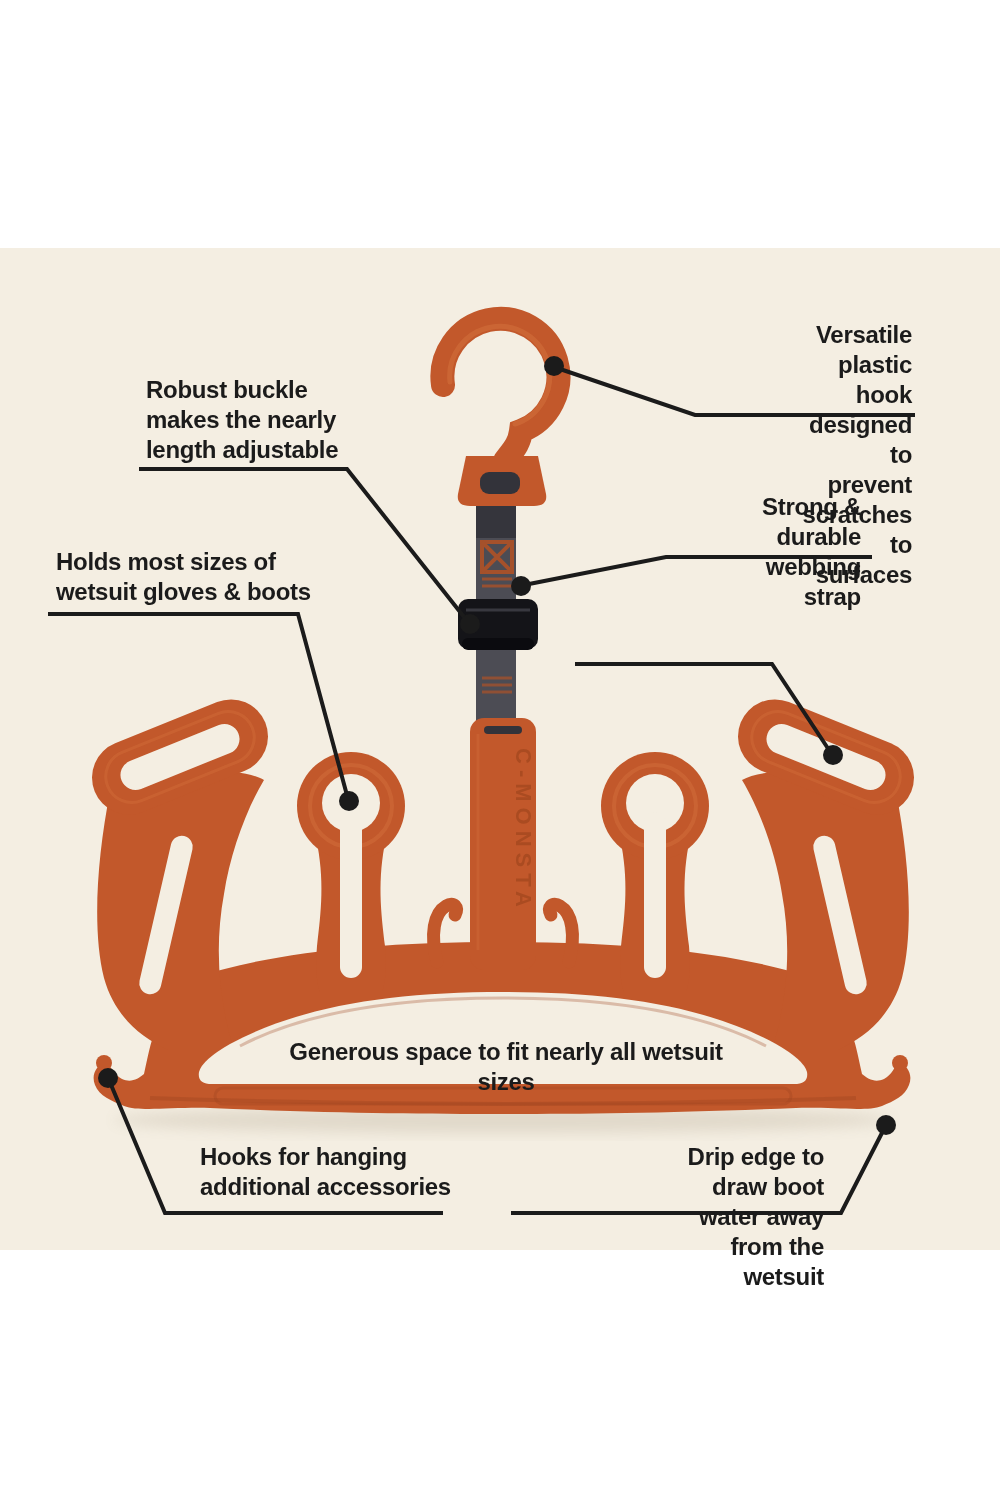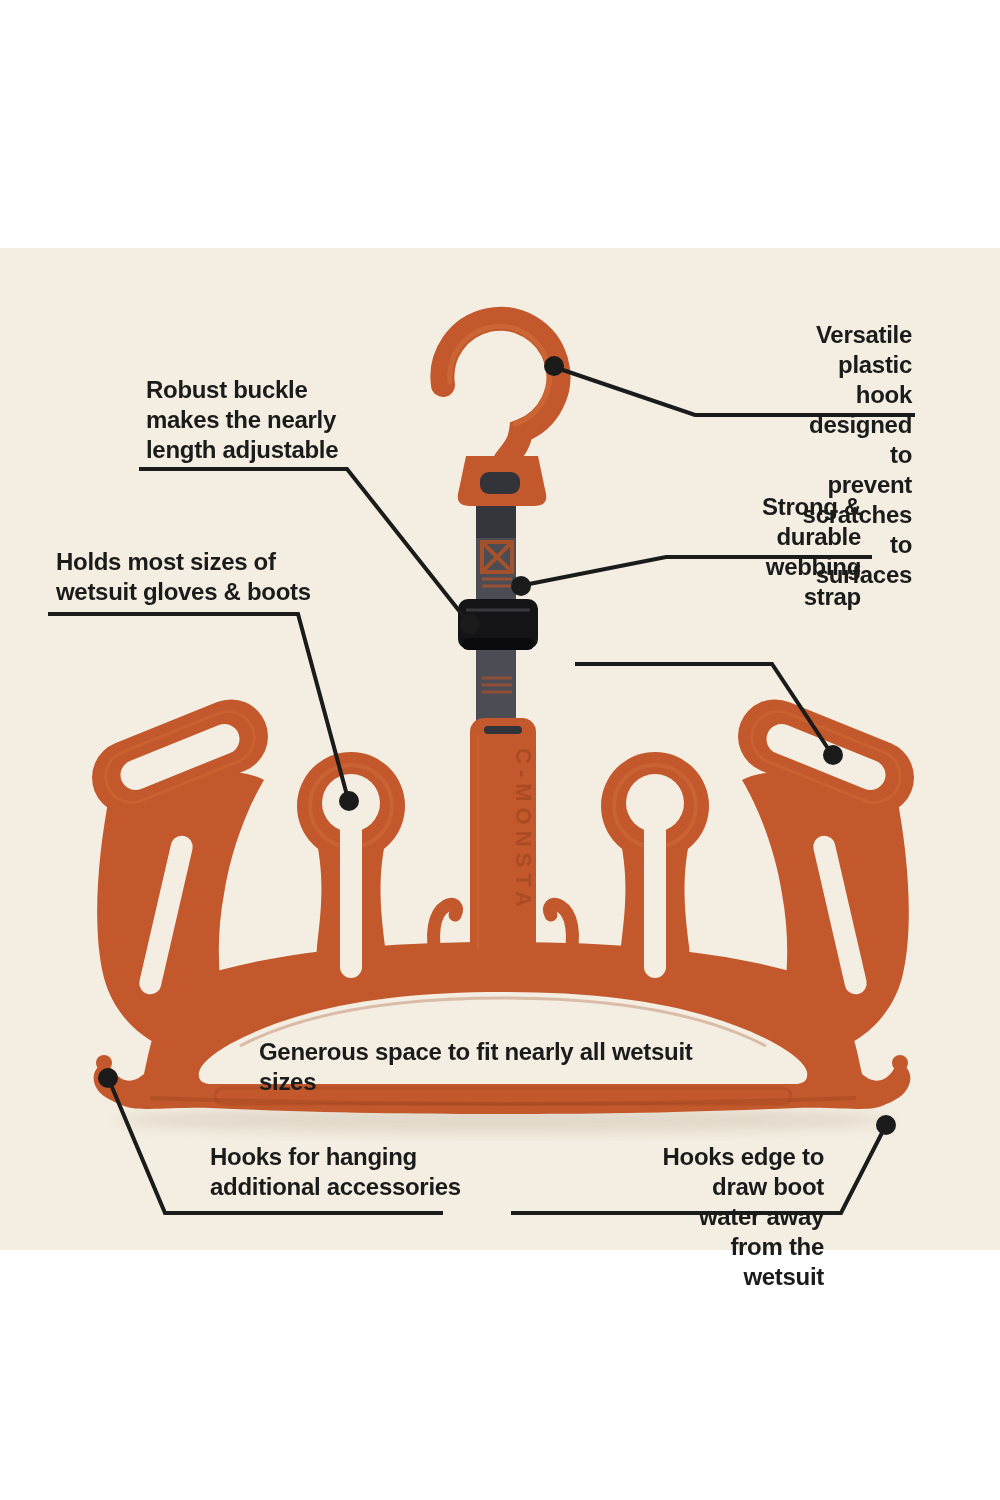--- a/index.html
+++ b/index.html
@@ -3,21 +3,21 @@
 <meta charset="utf-8">
 <style>
   html,body{margin:0;padding:0;background:#ffffff;}
   #stage{position:relative;width:1000px;height:1500px;overflow:hidden;background:#ffffff;
          font-family:"Liberation Sans",sans-serif;}
   #art{position:absolute;left:0;top:0;width:1000px;height:1500px;}
   .lbl{position:absolute;font-weight:700;font-size:24px;line-height:30px;
        letter-spacing:-0.3px;color:#1b1b1b;white-space:pre-line;}
   .lbl.al-left{text-align:left;}
   .lbl.al-right{transform:translateX(-100%);text-align:right;}
-  .lbl.al-center{transform:translateX(-50%);}
+  .lbl.al-center{transform:translateX(-50%);text-align:center;}
 </style>
 </head>
 <body>
 
 <div id="stage">
 
   <svg id="art" viewBox="0 0 1000 1500" xmlns="http://www.w3.org/2000/svg">
     <defs>
       <filter id="soft" x="-30%" y="-30%" width="160%" height="160%">
         <feGaussianBlur stdDeviation="7"></feGaussianBlur>
@@ -137,18 +137,18 @@
 designed to prevent
 scratches to surfaces</div>
   <div class="lbl al-left" style="left:146px;top:375px;">Robust buckle
 makes the nearly
 length adjustable</div>
   <div class="lbl al-right" style="left:861px;top:492px;">Strong &amp; durable
 webbing strap</div>
   <div class="lbl al-left" style="left:56px;top:547px;">Holds most sizes of
 wetsuit gloves &amp; boots</div>
   <div class="lbl al-center" style="left:506px;top:1037px;">Generous space to fit nearly all wetsuit sizes</div>
-  <div class="lbl al-left" style="left:210px;top:1142px;">Hooks for hanging
+  <div class="lbl al-left" style="left:200px;top:1142px;">Hooks for hanging
 additional accessories</div>
-  <div class="lbl al-right" style="left:824px;top:1142px;">Hooks edge to draw boot
+  <div class="lbl al-right" style="left:824px;top:1142px;">Drip edge to draw boot
 water away from the wetsuit</div>
 
 </div>
 
 </body></html>

